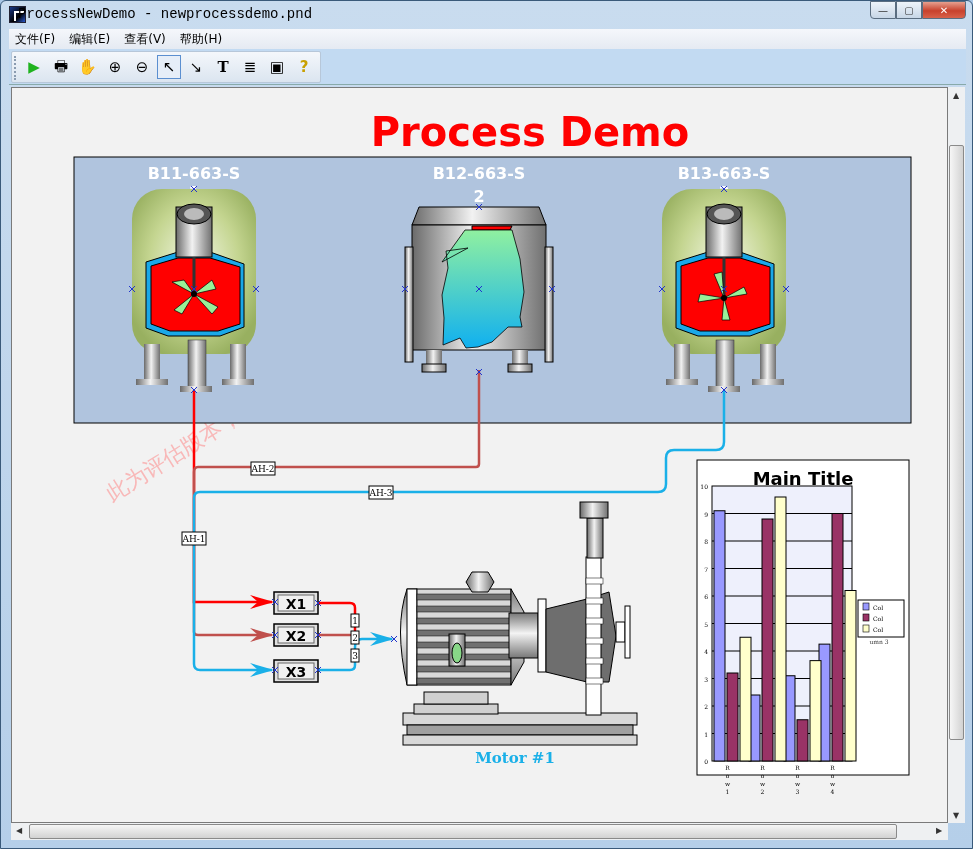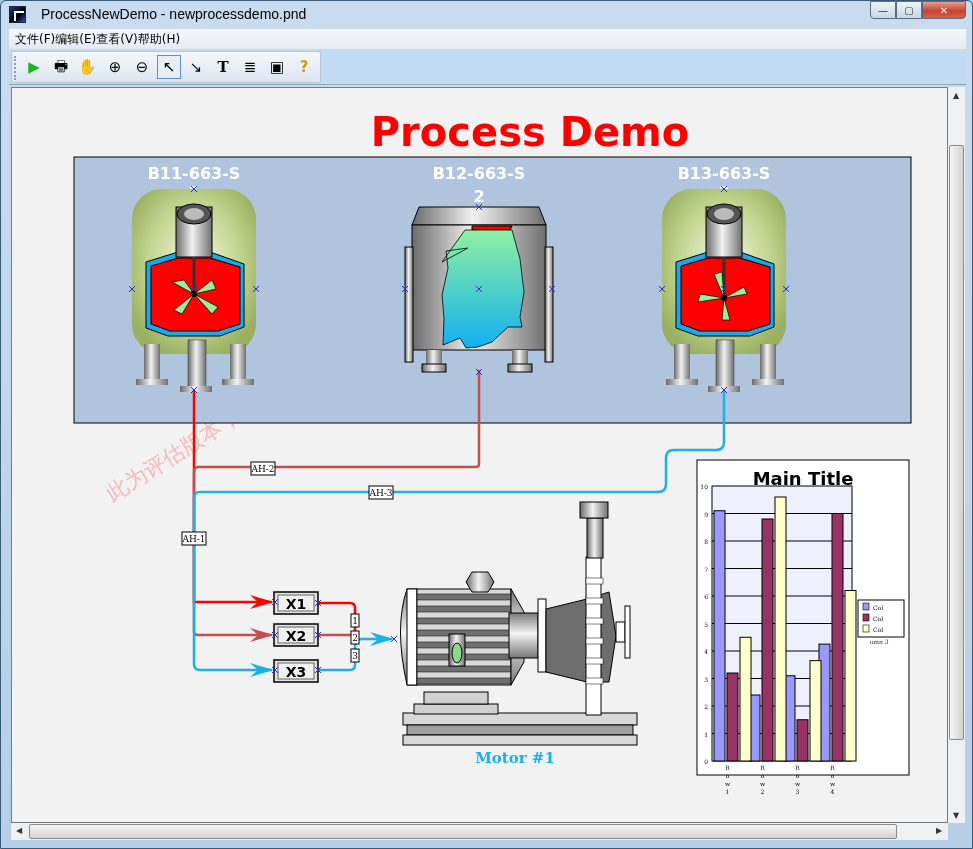--- a/index.html
+++ b/index.html
@@ -1,26 +1,26 @@
 <!DOCTYPE html>
 <html><head>
 <meta charset="utf-8">
 <style>
   * { box-sizing: border-box; margin: 0; padding: 0; }
   body { width: 973px; height: 849px; overflow: hidden; background: #a9c7e6; font-family: "DejaVu Sans", sans-serif; position: relative; }
   .window { position: absolute; left: 0; top: 0; width: 973px; height: 849px; background: linear-gradient(#c9dcef, #b5cfe9); border: 1px solid #3a5a7a; border-radius: 6px 6px 0 0; }
   .titlebar { position: absolute; left: 0; top: 0; width: 971px; height: 28px; display: flex; align-items: center; }
   .app-icon { position: absolute; left: 8px; top: 5px; width: 17px; height: 17px; background: linear-gradient(135deg,#1a3a8a,#000 60%,#2a5ad0); border: 1px solid #223; }
   .app-icon::after { content: ""; position: absolute; left: 4px; top: 4px; width: 8px; height: 8px; border: 2px solid #fff; border-width: 2px 0 0 2px; }
-  .title-text { position: absolute; left: 40px; top: 5px; font-size: 14px; color: #000; font-family: Liberation Sans, sans-serif; }
+  .title-text { position: absolute; left: 17px; top: 5px; font-size: 14px; color: #000; font-family: Liberation Mono, monospace; }
   .winbtns { position: absolute; right: 6px; top: 0; display: flex; height: 18px; }
   .winbtn { width: 26px; height: 18px; border: 1px solid #5a6d80; background: linear-gradient(#eef4fa,#c7d6e6); display:flex; align-items:center; justify-content:center; font-size: 10px; color:#333; }
   .winbtn.close { width: 44px; background: linear-gradient(#e6a08f,#c8412c 55%,#d8614a); color:#fff; font-weight:bold; border-radius: 0 0 4px 0; }
   .winbtn.min { border-radius: 0 0 0 4px; }
-  .menubar { position: absolute; left: 8px; top: 28px; width: 957px; height: 20px; background: linear-gradient(#f5f7fb,#e5eaf2); display: flex; align-items: center; padding-left: 6px; gap: 0; font-size: 12px; }
+  .menubar { position: absolute; left: 8px; top: 28px; width: 957px; height: 20px; background: linear-gradient(#f5f7fb,#e5eaf2); display: flex; align-items: center; padding-left: 6px; gap: 14px; font-size: 12px; }
   .menu-item { color: #000; }
   .toolbar-area { position: absolute; left: 8px; top: 48px; width: 957px; height: 36px; background: #c2daf2; border-bottom: 1px solid #8aa; }
   .toolbar { position: absolute; left: 2px; top: 2px; width: 310px; height: 32px; background: linear-gradient(#f4f7fb,#dbe5f0); border: 1px solid #b7c7d9; border-radius: 2px; display: flex; align-items: center; padding-left: 10px; gap: 3px; }
   .grip { position: absolute; left: 2px; top: 4px; width: 3px; height: 24px; border-left: 2px dotted #8a9bb0; }
   .tb-btn { width: 24px; height: 24px; display: flex; align-items: center; justify-content: center; font-size: 15px; color: #000; }
   .tb-btn.active { border: 1px solid #5b8fd0; background: #e6eef8; }
   .canvas { position: absolute; left: 10px; top: 86px; width: 937px; height: 736px; background: #f2f2f2; border: 1px solid #7a7a7a; overflow: hidden; }
   .vscroll { position: absolute; left: 947px; top: 86px; width: 17px; height: 736px; background: #eef0f2; }
   .vthumb { position: absolute; left: 1px; top: 58px; width: 15px; height: 595px; background: linear-gradient(90deg,#f6f6f6,#d2d2d2); border: 1px solid #8a8a8a; border-radius: 2px; }
   .hscroll { position: absolute; left: 10px; top: 822px; width: 937px; height: 17px; background: #eef0f2; }

